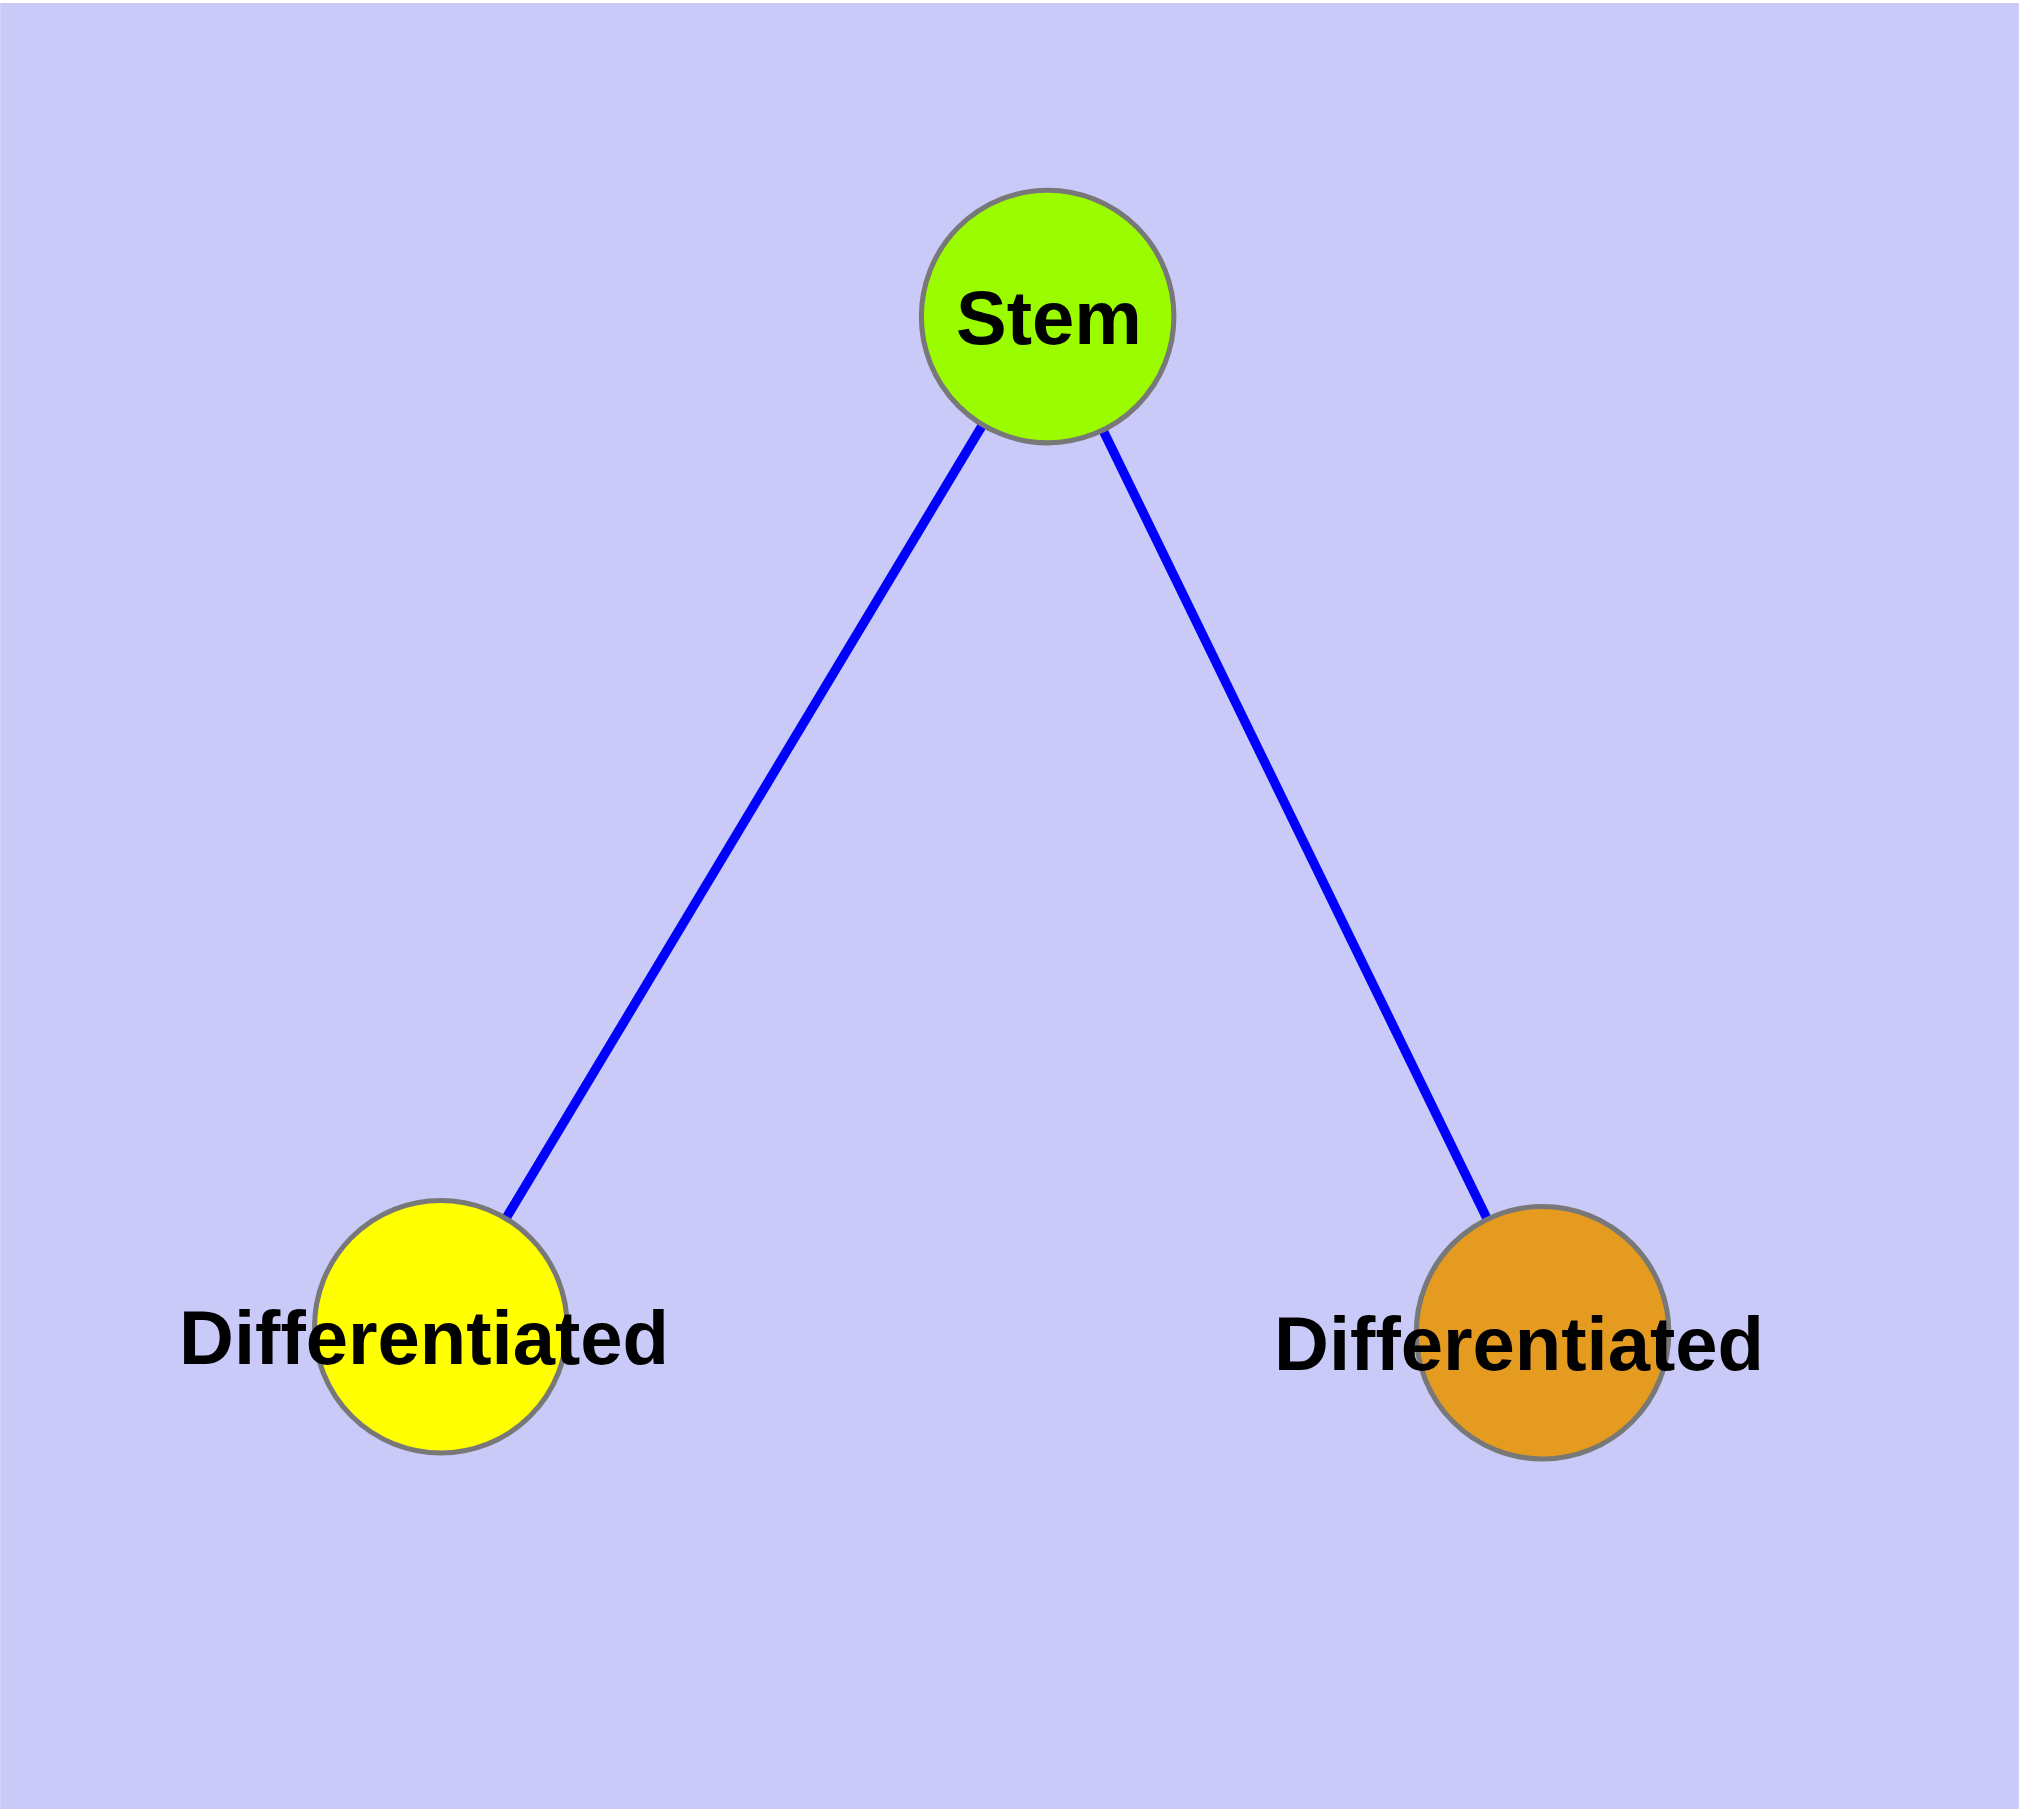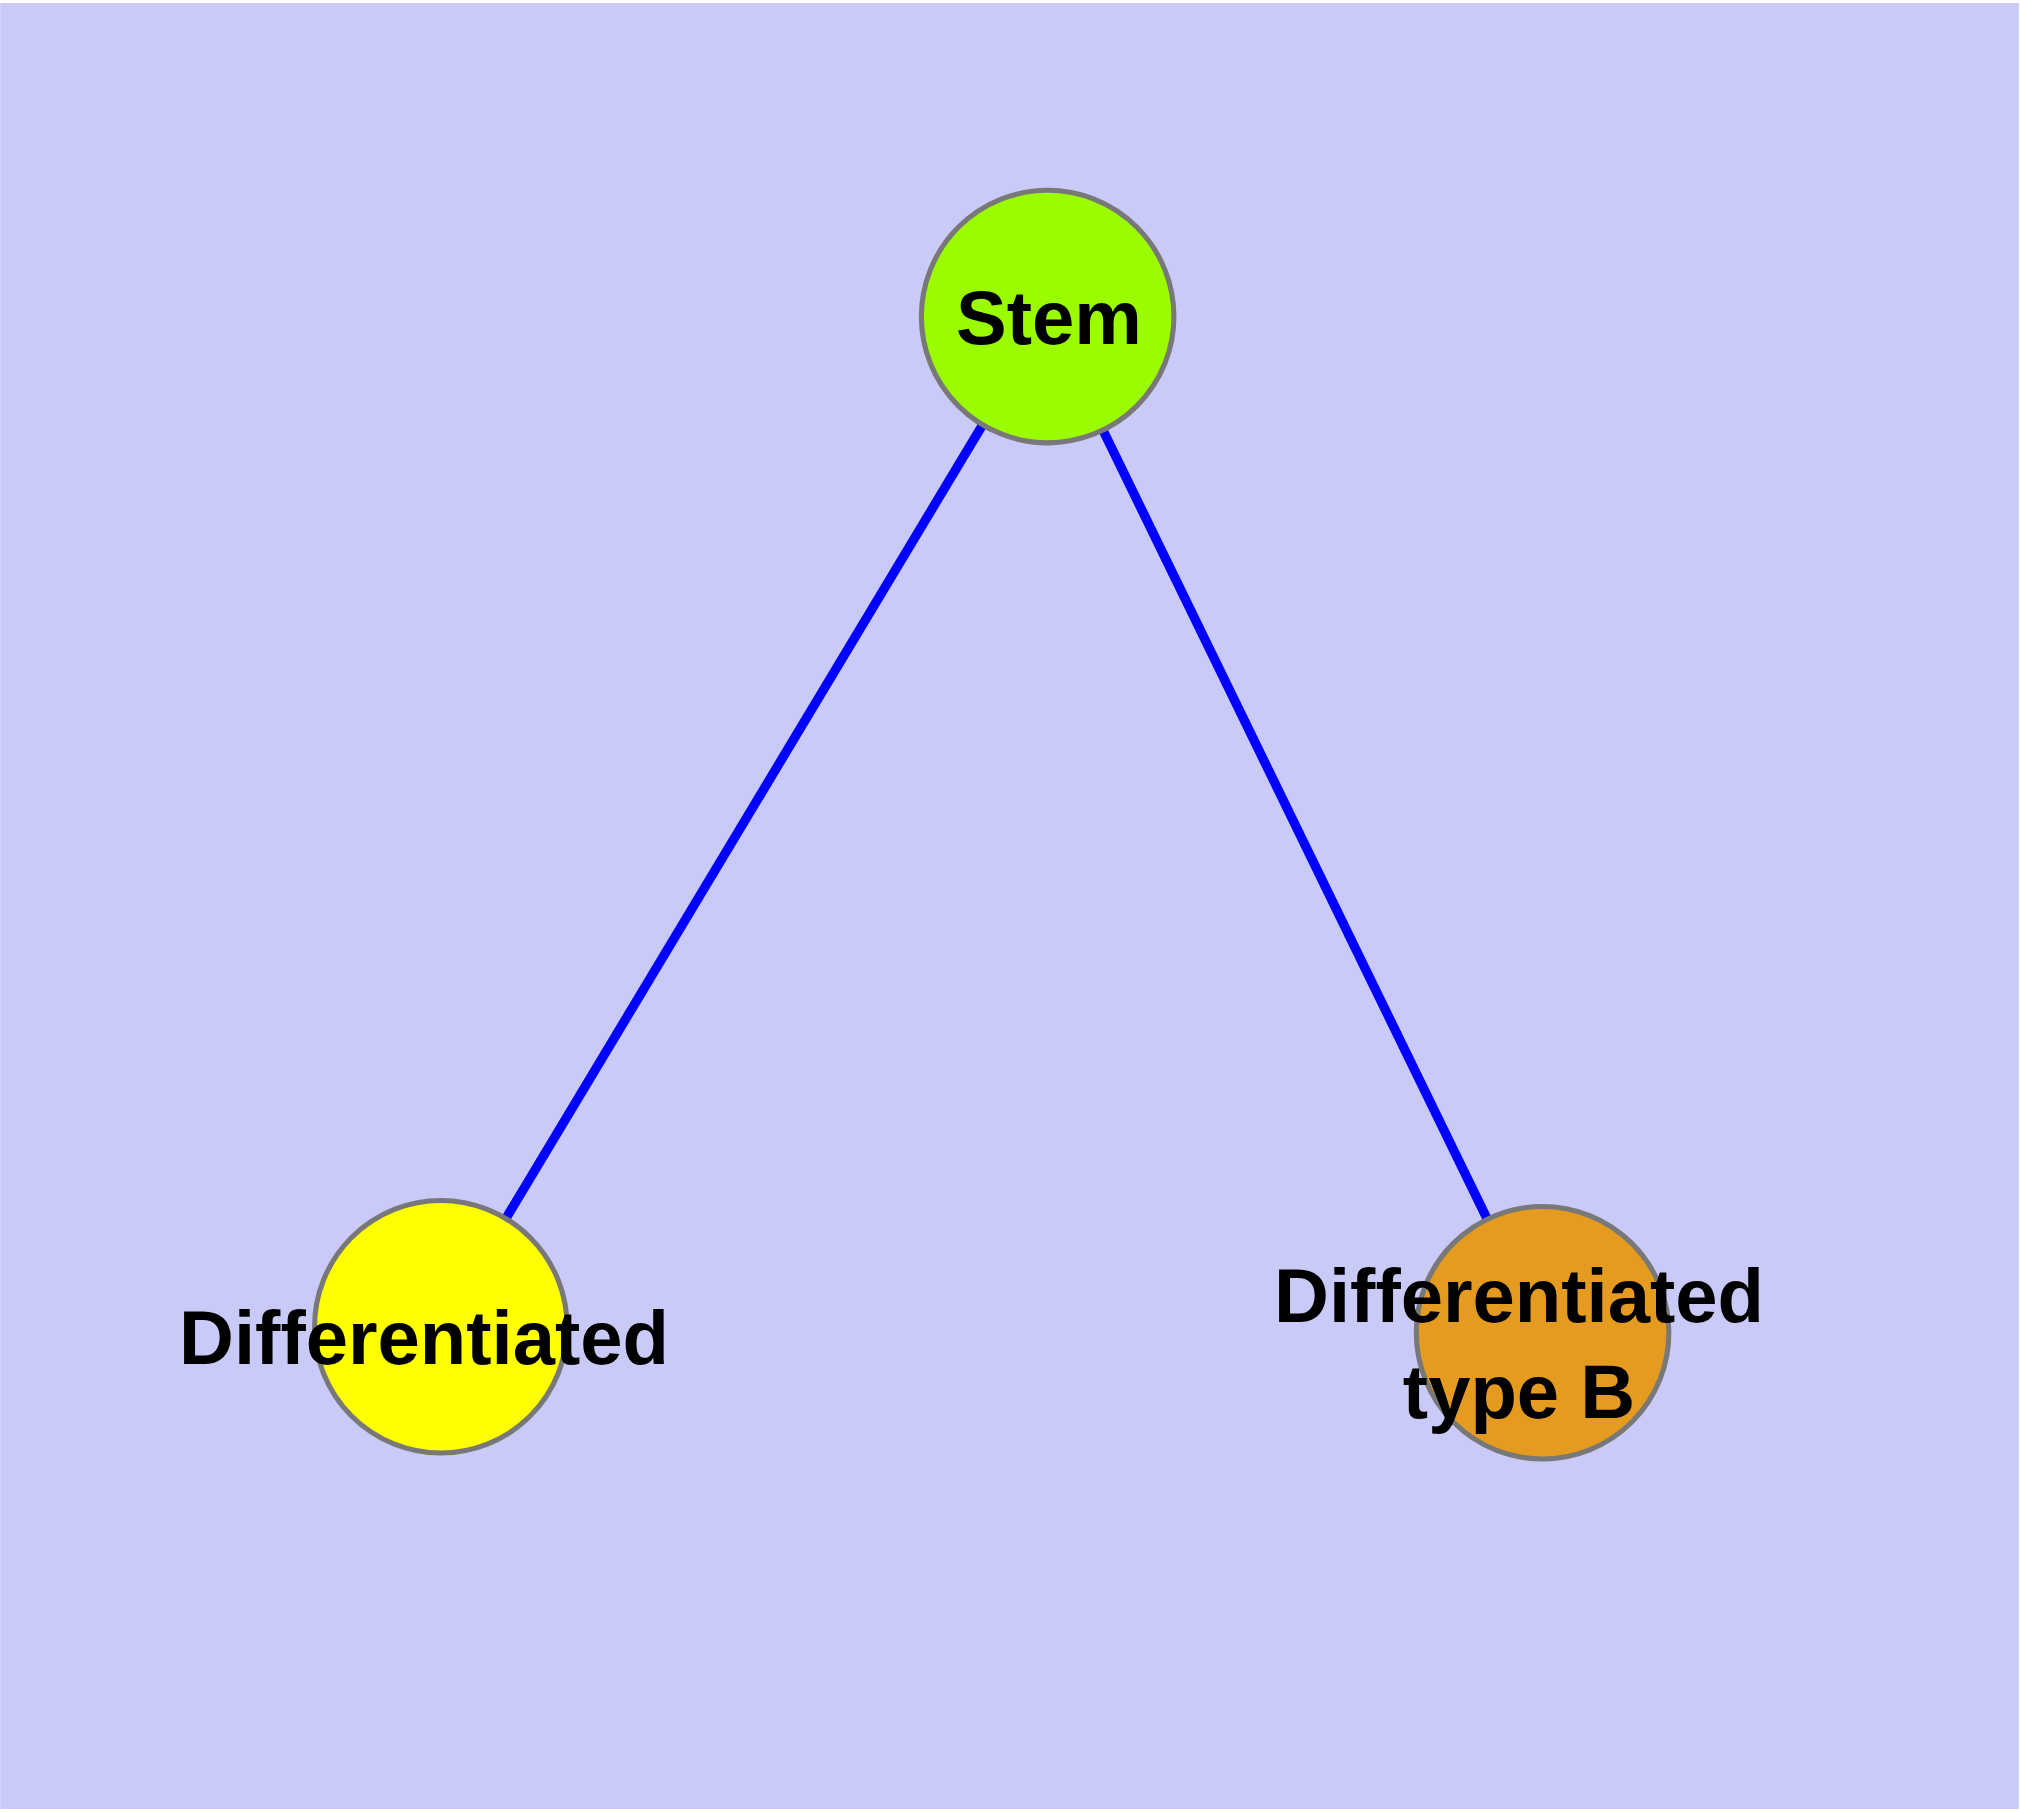--- a/index.html
+++ b/index.html
@@ -66,17 +66,16 @@
   </svg>
 
   <div class="node-label stem-label">Stem</div>
 
   <div class="node-label a-label">
     <div>Differentiated</div>
   </div>
 
   <div class="node-label b-label">
     <div>Differentiated</div>
-    <div>type B</div>
   </div>
 
 </div>
 
 
 </body></html>

